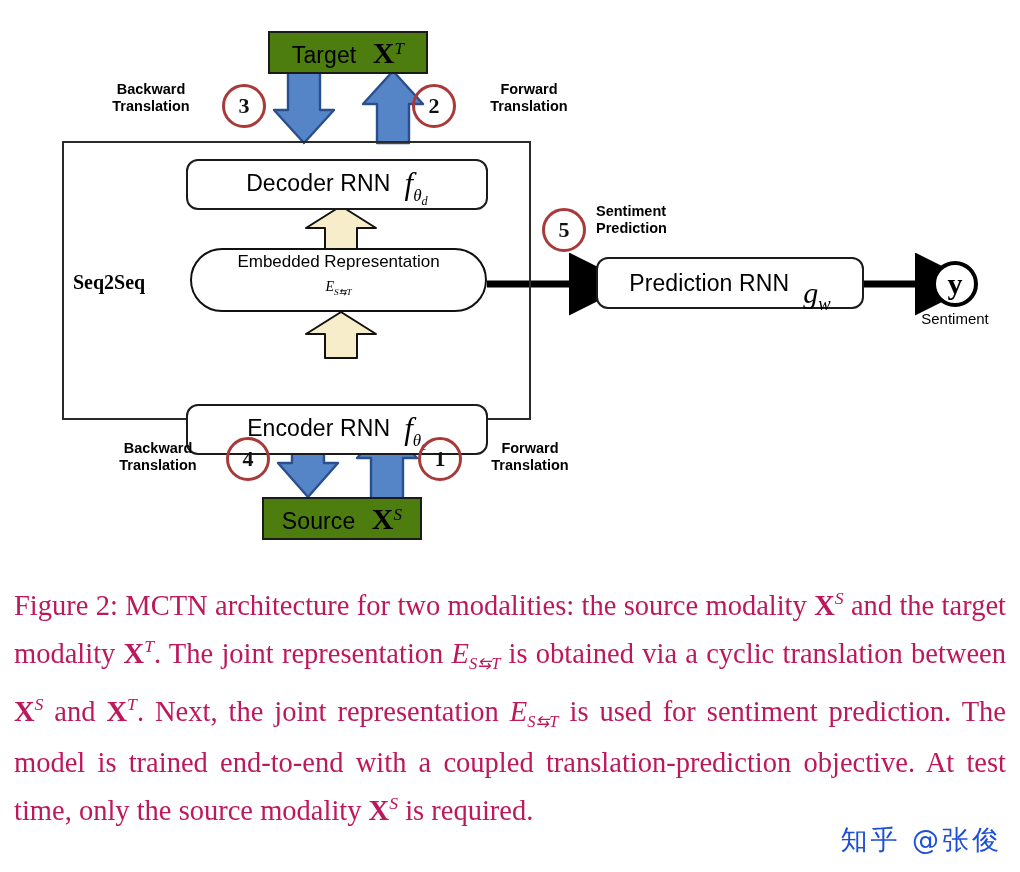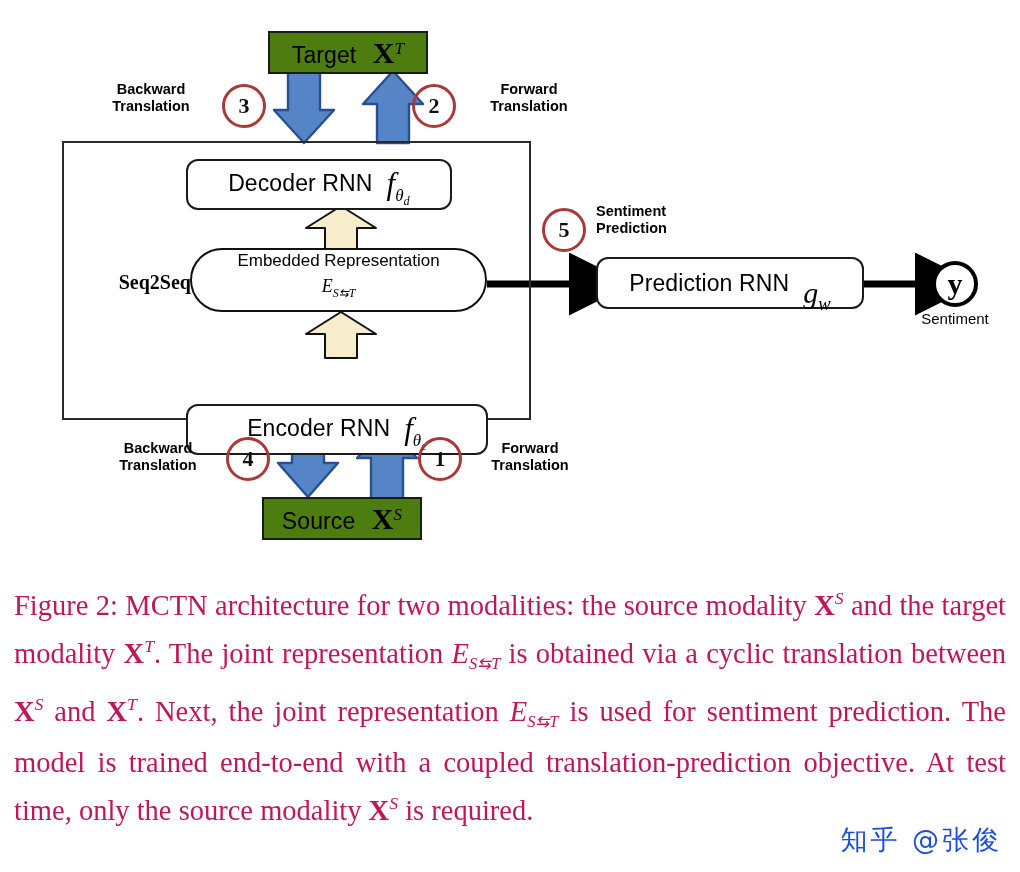--- a/index.html
+++ b/index.html
@@ -138,32 +138,32 @@
   <div class="abs sq-box ctr" style="left:262px;top:497px;width:160px;height:43px;">
     <span class="node-text">
       <span>Source</span>
       <span class="mathvar" style="font-size:30px;margin-left:10px;">X</span><span class="sup" style="font-size:17px;">S</span>
     </span>
   </div>
 
   <div class="abs seq-frame" style="left:62px;top:141px;width:469px;height:279px;"></div>
 
   <div class="abs" style="left:73px;top:271px;width:118px;
-       font-family:'Liberation Serif',serif;font-weight:bold;font-size:20px;text-align:right;">Seq2Seq</div>
-
-  <div class="abs rnn-box ctr" style="left:186px;top:159px;width:266px;height:51px;">
+       font-family:'Liberation Serif',serif;font-weight:bold;font-size:20px;text-align:left;">Seq2Seq</div>
+
+  <div class="abs rnn-box ctr" style="left:186px;top:159px;width:302px;height:51px;">
     <span class="node-text">
       <span>Decoder RNN</span><span class="fsym"><span>f</span><span class="sub"><span>θ</span><span style="font-size:.72em;vertical-align:sub;">d</span></span></span>
     </span>
   </div>
 
   <div class="abs stadium" style="left:190px;top:248px;width:297px;height:64px;
        display:flex;flex-direction:column;align-items:center;justify-content:center;">
     <span style="font-size:17px;line-height:19px;">Embedded Representation</span>
-    <span style="font-family:'Liberation Serif',serif;font-style:italic;font-size:18px;line-height:32px;">
+    <span style="font-family:'Liberation Serif',serif;font-style:italic;font-size:14px;line-height:32px;">
       <span>E</span><span style="font-size:.66em;vertical-align:sub;font-style:italic;">S⇆T</span>
     </span>
   </div>
 
   <div class="abs rnn-box ctr" style="left:186px;top:356px;width:302px;height:51px;margin-top:48px;">
     <span class="node-text">
       <span>Encoder RNN</span><span class="fsym"><span>f</span><span class="sub"><span>θ</span><span style="font-size:.72em;vertical-align:sub;">e</span></span></span>
     </span>
   </div>
 

